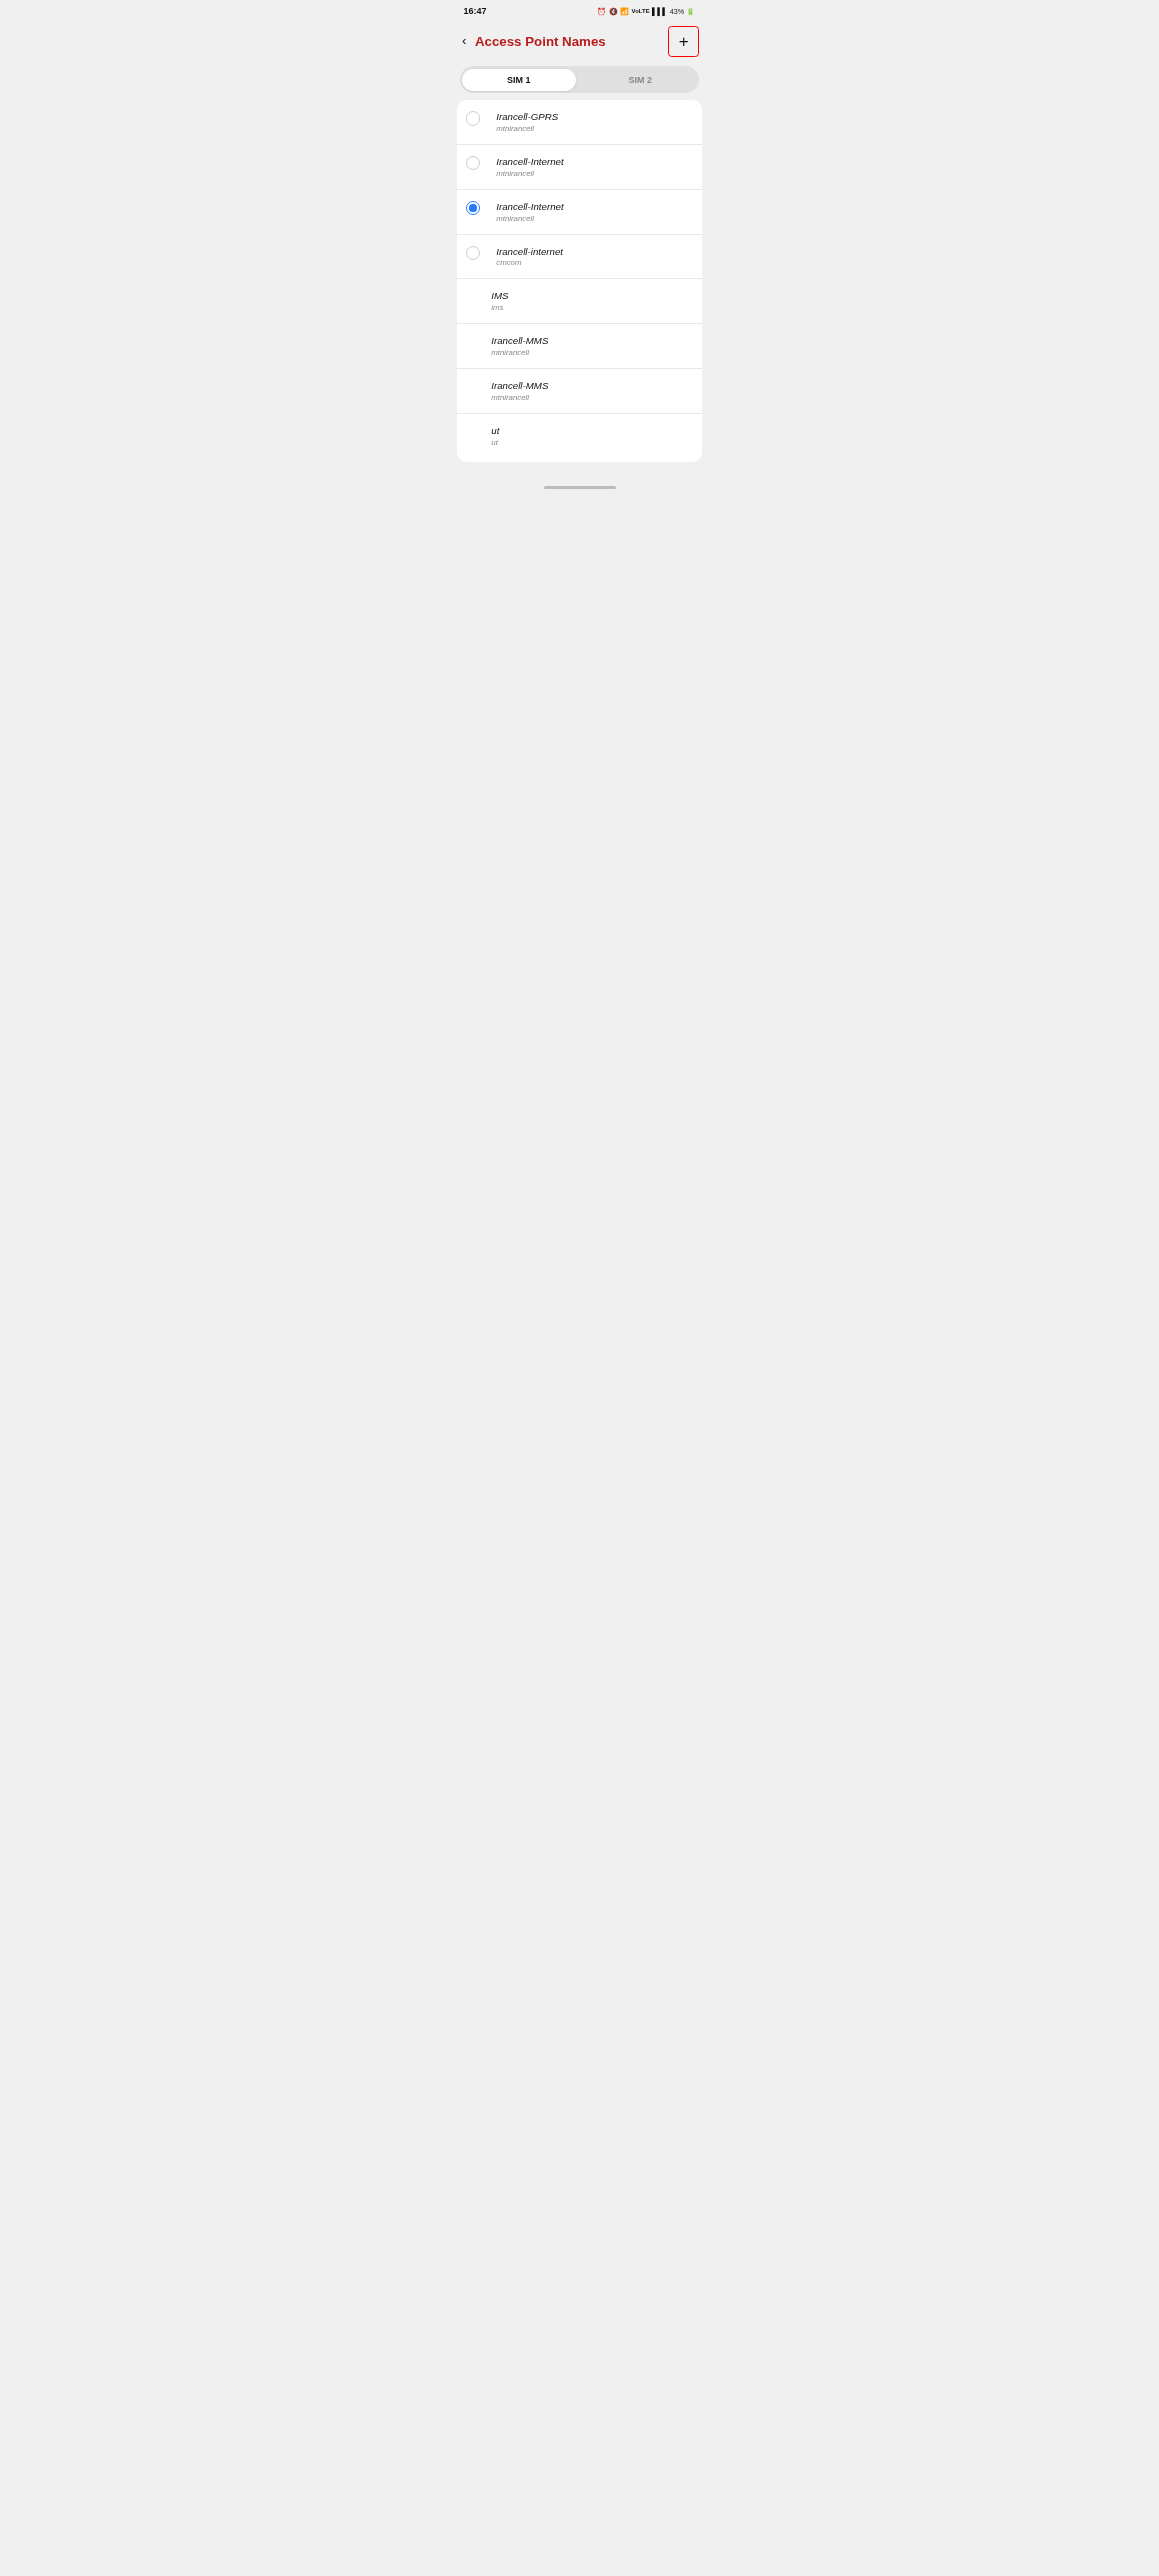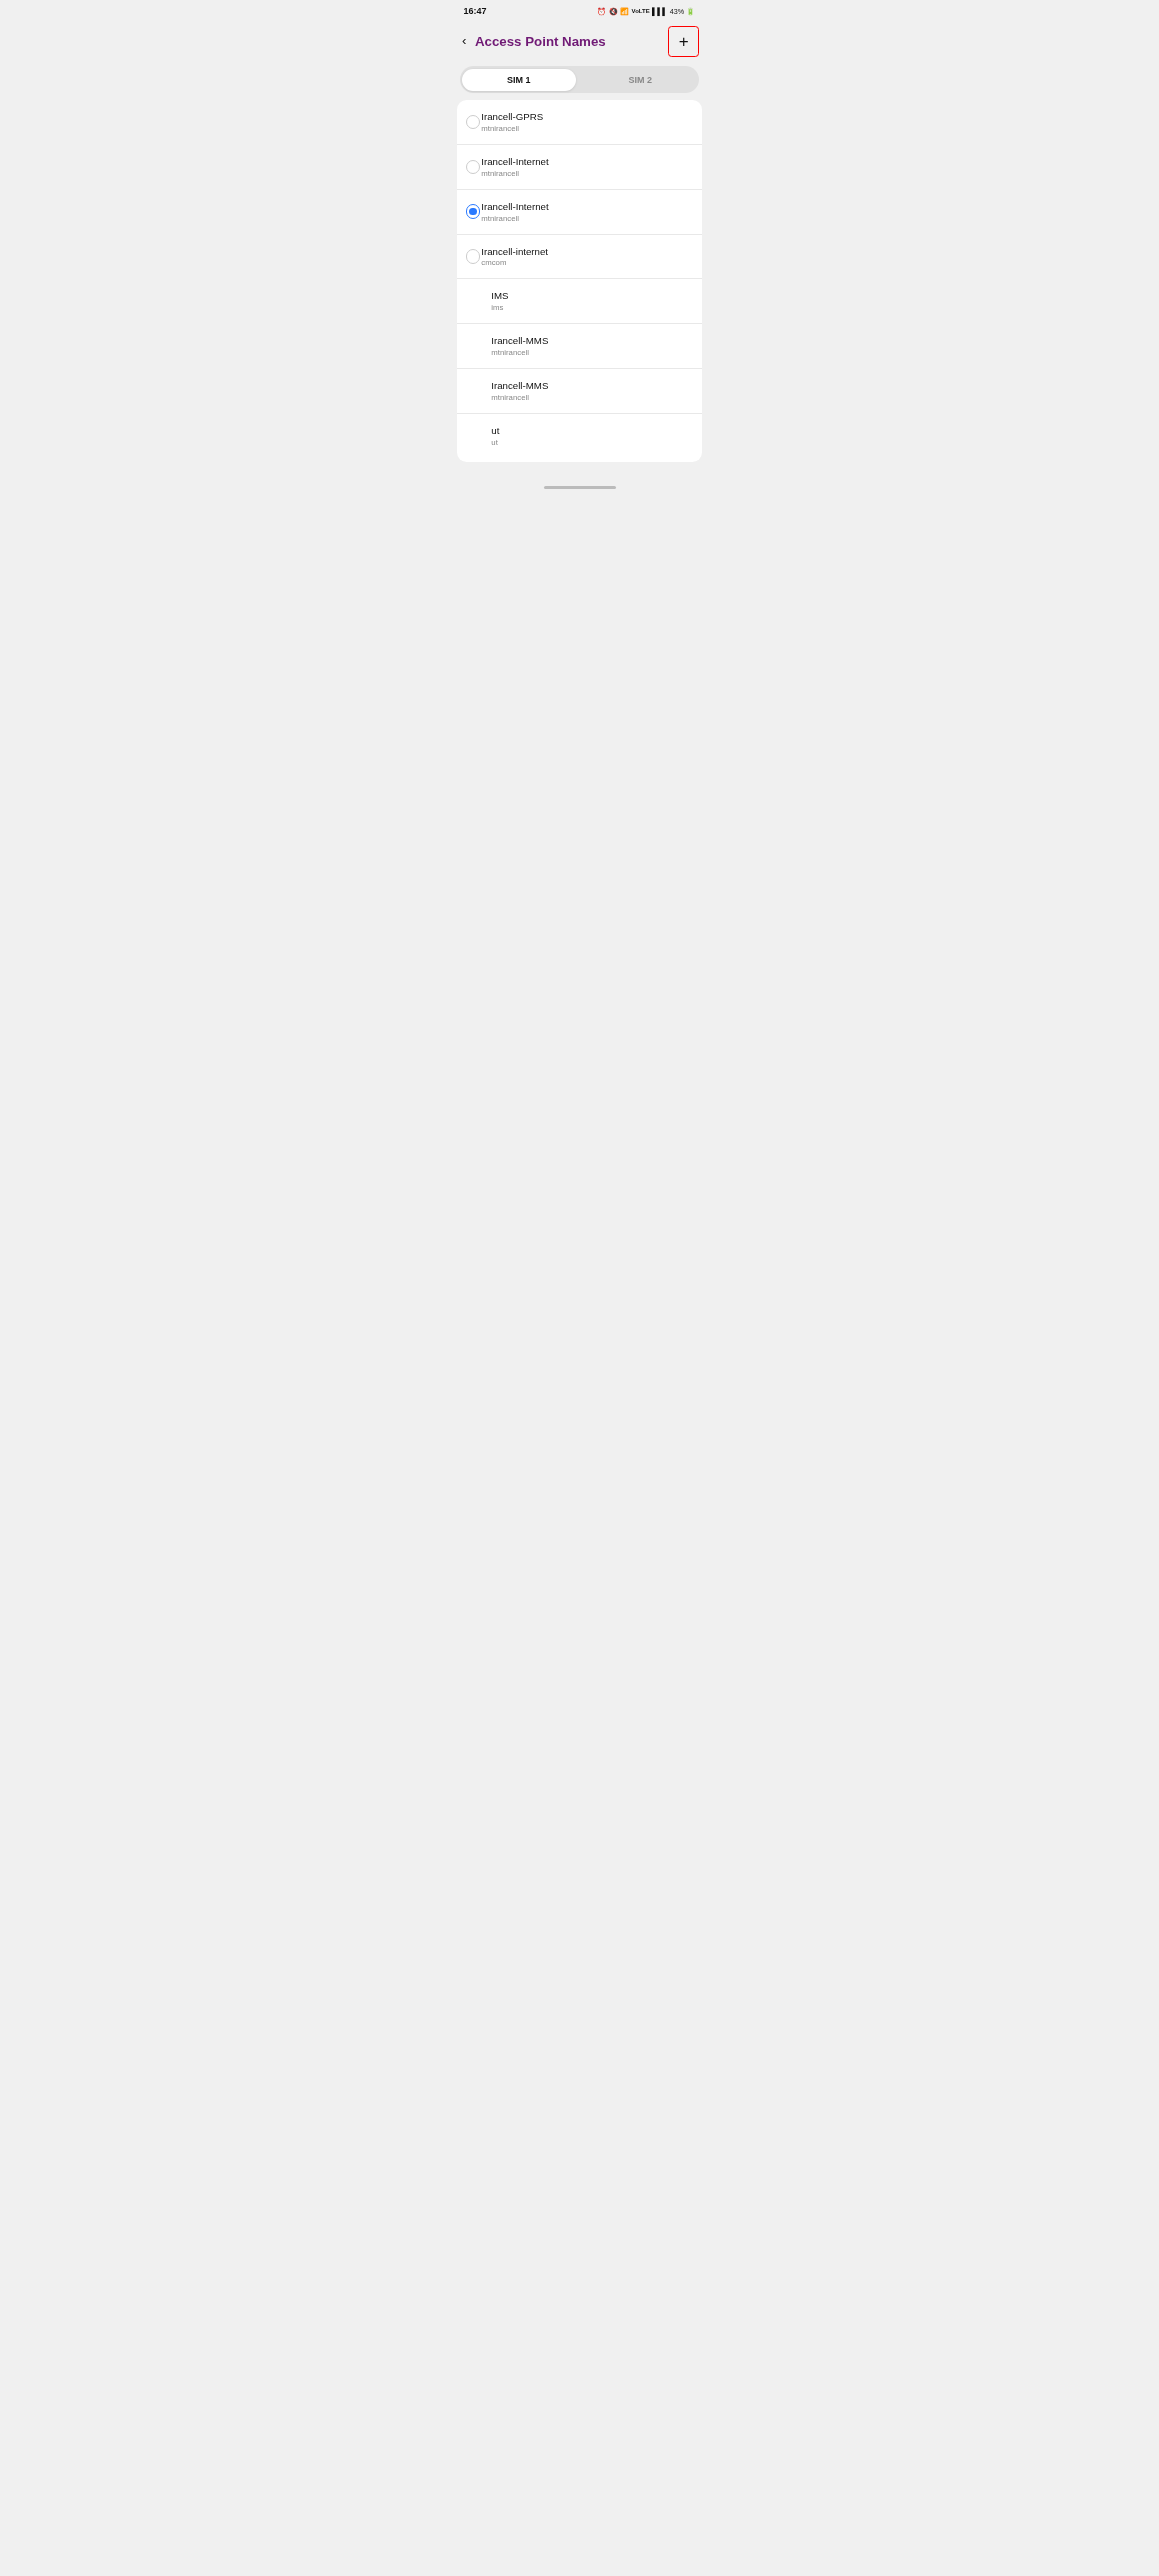--- a/index.html
+++ b/index.html
@@ -65,21 +65,21 @@
       cursor: pointer;
       padding: 3.6px 4.8px;
       font-size: 13.3px;
       color: #111;
       line-height: 1;
     }
 
     .page-title {
       font-size: 13.3px;
       font-weight: 700;
-      color: #701a75;
+      color: #b91c1c;
     }
 
     .add-btn-wrapper {
       border: 1.8px solid red;
       border-radius: 3.6px;
       padding: 1.2px;
     }
 
     .add-btn {
       background: none;
@@ -130,25 +130,25 @@
     .apn-list {
       background: #fff;
       border-radius: 9.7px;
       margin: 0 4.8px;
       padding: 0 0 4.8px 0;
       overflow: hidden;
     }
 
     .apn-item {
       display: flex;
-      align-items: center;
       padding: 11px 11px 11px 8.5px;
       border-bottom: 0.6px solid #e8e8e8;
       cursor: pointer;
-      gap: 1px;
+      gap: 16px;
+      font-style: italic;
     }
 
     .apn-item:last-child {
       border-bottom: none;
     }
 
     .radio-btn {
       width: 14.5px;
       height: 14.5px;
       border-radius: 50%;

